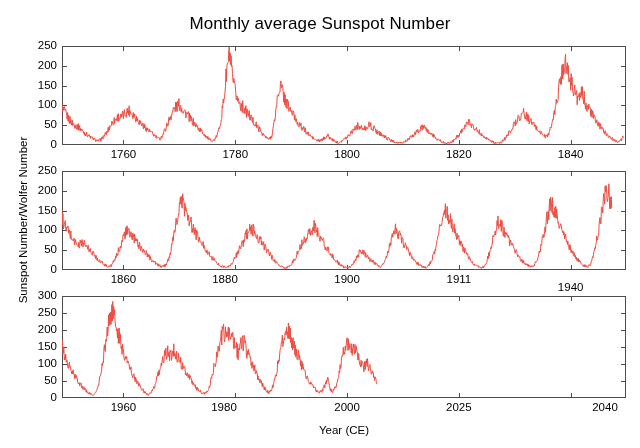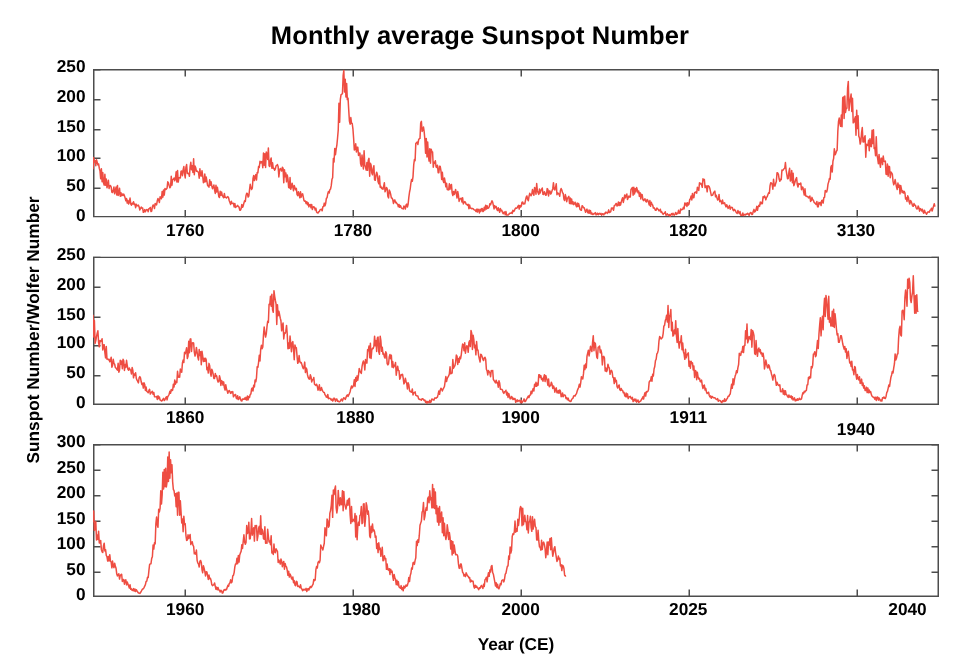--- a/index.html
+++ b/index.html
@@ -11,21 +11,20 @@
     width: 640px;
     height: 448px;
     overflow: hidden;
     font-family: "Liberation Sans", sans-serif;
     color: #000000;
   }
   #root {
     position: relative;
     width: 640px;
     height: 448px;
-    font-weight: bold;
   }
   #chart-title {
     position: absolute;
     left: 0;
     top: 14px;
     width: 640px;
     text-align: center;
     font-size: 17px;
     color: #000;
     letter-spacing: 0.1px;
@@ -87,21 +86,21 @@
 
   <div id="chart-title">Monthly average Sunspot Number</div>
 
   <div id="ylabel">Sunspot Number/Wolfer Number</div>
 
   <div class="panel" id="panel-0" style="top:46px; height:99px;">
       <div class="xtick-label" style="left: 61.4866px;">1760</div>
       <div class="xtick-label" style="left: 173.28px;">1780</div>
       <div class="xtick-label" style="left: 285.074px;">1800</div>
       <div class="xtick-label" style="left: 396.868px;">1820</div>
-      <div class="xtick-label" style="left: 508.662px;">3130</div>
+      <div class="xtick-label" style="left: 508.662px;">1840</div>
       <div class="ytick-label" style="top: 99px;">0</div>
       <div class="ytick-label" style="top: 79.2px;">50</div>
       <div class="ytick-label" style="top: 59.4px;">100</div>
       <div class="ytick-label" style="top: 39.6px;">150</div>
       <div class="ytick-label" style="top: 19.8px;">200</div>
       <div class="ytick-label" style="top: 0px;">250</div>
       <svg viewBox="0 0 564 99" preserveAspectRatio="none">
         <rect x="0.5" y="0.5" width="563" height="98" fill="none" stroke="#4d4d4d" stroke-width="1"></rect>
         <line x1="61.5" y1="99" x2="61.5" y2="94" stroke="#4d4d4d" stroke-width="1"></line>
         <line x1="61.5" y1="0" x2="61.5" y2="5" stroke="#4d4d4d" stroke-width="1"></line>
@@ -124,21 +123,21 @@
         <line x1="0" y1="20.5" x2="5" y2="20.5" stroke="#4d4d4d" stroke-width="1"></line>
         <line x1="564" y1="20.5" x2="559" y2="20.5" stroke="#4d4d4d" stroke-width="1"></line>
         <line x1="0" y1="0.5" x2="5" y2="0.5" stroke="#4d4d4d" stroke-width="1"></line>
         <line x1="564" y1="0.5" x2="559" y2="0.5" stroke="#4d4d4d" stroke-width="1"></line>
         <path d="M0.00 66.89 L0.47 59.06 L0.93 61.99 L1.40 61.07 L1.86 64.44 L2.33 60.50 L2.79 62.13 L3.26 63.93 L3.73 63.31 L4.19 66.16 L4.66 67.91 L5.12 73.09 L5.59 66.47 L6.06 75.14 L6.52 68.99 L6.99 75.83 L7.45 77.41 L7.92 70.17 L8.38 77.43 L8.85 73.39 L9.32 79.18 L9.78 77.29 L10.25 74.11 L10.71 79.64 L11.18 77.77 L11.65 77.65 L12.11 78.63 L12.58 82.18 L13.04 82.39 L13.51 80.90 L13.97 78.65 L14.44 83.21 L14.91 81.16 L15.37 78.71 L15.84 83.92 L16.30 77.60 L16.77 84.29 L17.23 82.93 L17.70 79.51 L18.17 84.83 L18.63 82.44 L19.10 84.54 L19.56 83.31 L20.03 84.34 L20.50 83.39 L20.96 84.47 L21.43 86.05 L21.89 87.81 L22.36 86.34 L22.82 89.37 L23.29 87.58 L23.76 90.04 L24.22 88.81 L24.69 86.00 L25.15 89.88 L25.62 90.83 L26.09 89.52 L26.55 89.99 L27.02 88.49 L27.48 90.36 L27.95 90.01 L28.41 92.47 L28.88 90.19 L29.35 91.14 L29.81 91.22 L30.28 90.77 L30.74 91.93 L31.21 93.99 L31.67 92.97 L32.14 92.00 L32.61 92.83 L33.07 92.62 L33.54 95.56 L34.00 95.29 L34.47 93.76 L34.94 95.18 L35.40 94.10 L35.87 93.63 L36.33 93.87 L36.80 95.13 L37.26 93.14 L37.73 92.92 L38.20 92.30 L38.66 95.07 L39.13 94.77 L39.59 91.90 L40.06 90.66 L40.53 90.98 L40.99 93.00 L41.46 89.60 L41.92 90.11 L42.39 90.56 L42.85 87.87 L43.32 86.32 L43.79 87.33 L44.25 88.96 L44.72 85.22 L45.18 85.76 L45.65 86.53 L46.11 81.62 L46.58 85.42 L47.05 80.59 L47.51 84.04 L47.98 79.69 L48.44 80.35 L48.91 80.10 L49.38 79.42 L49.84 75.17 L50.31 75.97 L50.77 77.75 L51.24 79.13 L51.70 78.59 L52.17 71.52 L52.64 77.50 L53.10 73.68 L53.57 73.57 L54.03 72.67 L54.50 74.57 L54.97 73.00 L55.43 68.52 L55.90 75.37 L56.36 67.61 L56.83 75.40 L57.29 72.43 L57.76 72.45 L58.23 72.66 L58.69 68.09 L59.16 68.05 L59.62 71.13 L60.09 67.18 L60.56 65.04 L61.02 69.92 L61.49 72.62 L61.95 65.43 L62.42 63.73 L62.88 69.66 L63.35 69.44 L63.82 69.75 L64.28 71.48 L64.75 65.11 L65.21 62.17 L65.68 67.14 L66.14 64.54 L66.61 69.02 L67.08 59.80 L67.54 70.44 L68.01 64.63 L68.47 65.84 L68.94 68.18 L69.41 67.99 L69.87 68.52 L70.34 68.81 L70.80 72.76 L71.27 66.52 L71.73 71.20 L72.20 71.31 L72.67 67.81 L73.13 71.30 L73.60 75.86 L74.06 75.47 L74.53 69.97 L75.00 75.13 L75.46 71.98 L75.93 74.70 L76.39 77.65 L76.86 78.07 L77.32 78.74 L77.79 73.91 L78.26 77.45 L78.72 75.21 L79.19 77.97 L79.65 79.78 L80.12 78.59 L80.58 77.27 L81.05 80.69 L81.52 82.98 L81.98 77.51 L82.45 81.95 L82.91 78.78 L83.38 81.71 L83.85 85.00 L84.31 85.64 L84.78 81.55 L85.24 84.24 L85.71 81.94 L86.17 84.19 L86.64 85.05 L87.11 85.88 L87.57 83.00 L88.04 85.55 L88.50 85.53 L88.97 86.05 L89.44 85.40 L89.90 85.10 L90.37 85.76 L90.83 87.84 L91.30 88.99 L91.76 90.32 L92.23 88.21 L92.70 89.58 L93.16 89.64 L93.63 89.56 L94.09 91.98 L94.56 89.61 L95.02 92.33 L95.49 91.86 L95.96 91.45 L96.42 90.93 L96.89 91.73 L97.35 91.99 L97.82 94.13 L98.29 94.10 L98.75 93.10 L99.22 90.27 L99.68 92.23 L100.15 91.28 L100.61 89.35 L101.08 87.87 L101.55 88.34 L102.01 84.41 L102.48 82.77 L102.94 83.08 L103.41 85.33 L103.88 84.69 L104.34 80.71 L104.81 76.88 L105.27 79.07 L105.74 80.29 L106.20 79.49 L106.67 73.01 L107.14 70.93 L107.60 74.41 L108.07 71.90 L108.53 70.40 L109.00 74.02 L109.46 68.98 L109.93 69.12 L110.40 64.94 L110.86 65.57 L111.33 61.52 L111.79 62.71 L112.26 61.78 L112.73 61.72 L113.19 65.80 L113.66 56.00 L114.12 64.20 L114.59 56.46 L115.05 65.69 L115.52 55.29 L115.99 56.61 L116.45 60.33 L116.92 52.61 L117.38 64.47 L117.85 65.03 L118.32 60.72 L118.78 59.37 L119.25 66.18 L119.71 62.57 L120.18 66.32 L120.64 66.14 L121.11 67.46 L121.58 66.56 L122.04 64.55 L122.51 64.18 L122.97 63.74 L123.44 65.18 L123.90 71.98 L124.37 67.72 L124.84 66.32 L125.30 67.02 L125.77 68.05 L126.23 65.51 L126.70 66.08 L127.17 75.76 L127.63 67.12 L128.10 71.84 L128.56 69.27 L129.03 75.23 L129.49 70.59 L129.96 73.02 L130.43 78.91 L130.89 79.33 L131.36 72.34 L131.82 80.18 L132.29 78.67 L132.76 76.12 L133.22 78.64 L133.69 81.16 L134.15 77.73 L134.62 79.11 L135.08 80.48 L135.55 79.57 L136.02 83.59 L136.48 84.47 L136.95 81.82 L137.41 83.66 L137.88 85.90 L138.34 81.85 L138.81 85.42 L139.28 83.66 L139.74 83.14 L140.21 85.44 L140.67 87.75 L141.14 88.19 L141.61 87.97 L142.07 89.66 L142.54 88.46 L143.00 90.49 L143.47 89.24 L143.93 91.93 L144.40 90.46 L144.87 90.41 L145.33 92.57 L145.80 90.37 L146.26 93.71 L146.73 92.00 L147.20 91.87 L147.66 92.26 L148.13 93.98 L148.59 92.79 L149.06 95.37 L149.52 95.90 L149.99 96.00 L150.46 95.20 L150.92 95.02 L151.39 93.76 L151.85 93.74 L152.32 93.49 L152.78 94.56 L153.25 91.76 L153.72 91.75 L154.18 89.42 L154.65 91.22 L155.11 89.62 L155.58 86.24 L156.05 85.83 L156.51 83.17 L156.98 81.69 L157.44 82.66 L157.91 80.47 L158.37 79.99 L158.84 77.80 L159.31 73.53 L159.77 72.53 L160.24 59.67 L160.70 62.00 L161.17 52.96 L161.64 57.09 L162.10 53.38 L162.57 50.82 L163.03 46.02 L163.50 40.55 L163.96 22.87 L164.43 35.50 L164.90 20.22 L165.36 17.07 L165.83 16.85 L166.29 16.48 L166.76 4.46 L167.22 0.94 L167.69 15.31 L168.16 6.90 L168.62 18.73 L169.09 9.60 L169.55 20.40 L170.02 19.42 L170.49 27.39 L170.95 34.78 L171.42 36.80 L171.88 32.36 L172.35 36.16 L172.81 36.32 L173.28 39.88 L173.75 46.32 L174.21 54.05 L174.68 53.52 L175.14 49.89 L175.61 55.34 L176.08 52.16 L176.54 52.22 L177.01 57.62 L177.47 56.25 L177.94 56.01 L178.40 63.03 L178.87 64.77 L179.34 57.35 L179.80 62.46 L180.27 66.59 L180.73 54.58 L181.20 64.16 L181.67 65.40 L182.13 67.42 L182.60 62.31 L183.06 67.57 L183.53 60.80 L183.99 59.58 L184.46 71.45 L184.93 62.87 L185.39 64.07 L185.86 69.25 L186.32 70.53 L186.79 66.22 L187.25 64.43 L187.72 73.95 L188.19 74.19 L188.65 70.74 L189.12 68.87 L189.58 70.33 L190.05 75.24 L190.52 76.49 L190.98 71.39 L191.45 78.80 L191.91 78.25 L192.38 79.72 L192.84 79.39 L193.31 80.16 L193.78 78.19 L194.24 75.80 L194.71 81.89 L195.17 80.46 L195.64 78.97 L196.11 79.78 L196.57 84.80 L197.04 85.95 L197.50 80.65 L197.97 81.70 L198.43 83.42 L198.90 85.96 L199.37 85.97 L199.83 87.09 L200.30 89.65 L200.76 87.57 L201.23 87.29 L201.69 89.10 L202.16 88.79 L202.63 89.84 L203.09 90.09 L203.56 91.83 L204.02 90.30 L204.49 92.18 L204.96 91.08 L205.42 92.23 L205.89 92.96 L206.35 92.96 L206.82 93.36 L207.28 91.30 L207.75 91.78 L208.22 93.34 L208.68 90.65 L209.15 90.10 L209.61 92.06 L210.08 90.19 L210.55 85.58 L211.01 82.17 L211.48 79.86 L211.94 76.02 L212.41 73.59 L212.87 74.89 L213.34 71.72 L213.81 63.90 L214.27 60.40 L214.74 61.06 L215.20 49.58 L215.67 49.22 L216.13 48.68 L216.60 50.28 L217.07 47.21 L217.53 46.41 L218.00 46.23 L218.46 36.04 L218.93 34.89 L219.40 41.69 L219.86 40.50 L220.33 38.73 L220.79 41.91 L221.26 47.09 L221.72 56.13 L222.19 46.26 L222.66 58.72 L223.12 48.74 L223.59 57.48 L224.05 61.39 L224.52 53.09 L224.99 62.75 L225.45 53.44 L225.92 55.19 L226.38 55.33 L226.85 65.45 L227.31 62.20 L227.78 62.88 L228.25 61.16 L228.71 65.25 L229.18 65.68 L229.64 64.15 L230.11 69.19 L230.57 69.15 L231.04 64.76 L231.51 65.01 L231.97 67.87 L232.44 73.69 L232.90 68.89 L233.37 74.36 L233.84 75.69 L234.30 72.63 L234.77 75.28 L235.23 78.56 L235.70 76.10 L236.16 80.30 L236.63 80.45 L237.10 80.60 L237.56 76.58 L238.03 80.12 L238.49 77.54 L238.96 76.95 L239.43 82.62 L239.89 84.36 L240.36 81.68 L240.82 83.61 L241.29 82.18 L241.75 80.35 L242.22 83.19 L242.69 86.02 L243.15 81.67 L243.62 84.16 L244.08 88.26 L244.55 86.76 L245.01 86.39 L245.48 86.12 L245.95 88.65 L246.41 85.86 L246.88 89.93 L247.34 89.16 L247.81 88.44 L248.28 88.88 L248.74 90.20 L249.21 90.31 L249.67 90.84 L250.14 90.20 L250.60 93.13 L251.07 90.71 L251.54 92.72 L252.00 92.78 L252.47 93.19 L252.93 92.94 L253.40 93.10 L253.87 93.66 L254.33 94.04 L254.80 93.99 L255.26 94.95 L255.73 93.51 L256.19 95.41 L256.66 93.41 L257.13 94.17 L257.59 95.95 L258.06 93.45 L258.52 95.07 L258.99 93.31 L259.45 92.97 L259.92 95.07 L260.39 94.59 L260.85 92.12 L261.32 93.96 L261.78 90.76 L262.25 93.32 L262.72 91.14 L263.18 92.93 L263.65 92.70 L264.11 91.88 L264.58 89.81 L265.04 90.55 L265.51 89.07 L265.98 87.82 L266.44 88.75 L266.91 90.94 L267.37 93.26 L267.84 91.09 L268.31 92.43 L268.77 91.63 L269.24 93.62 L269.70 94.38 L270.17 92.52 L270.63 93.96 L271.10 95.50 L271.57 92.95 L272.03 94.48 L272.50 94.15 L272.96 95.47 L273.43 96.54 L273.89 95.59 L274.36 95.28 L274.83 97.20 L275.29 95.02 L275.76 97.40 L276.22 97.37 L276.69 97.39 L277.16 97.02 L277.62 96.34 L278.09 96.09 L278.55 96.13 L279.02 95.61 L279.48 96.27 L279.95 94.19 L280.42 94.92 L280.88 94.54 L281.35 93.27 L281.81 92.63 L282.28 92.78 L282.75 92.73 L283.21 91.56 L283.68 90.87 L284.14 93.38 L284.61 90.95 L285.07 91.99 L285.54 91.33 L286.01 88.78 L286.47 88.74 L286.94 90.06 L287.40 89.69 L287.87 89.95 L288.33 87.64 L288.80 85.48 L289.27 84.63 L289.73 86.86 L290.20 87.84 L290.66 85.04 L291.13 82.86 L291.60 83.77 L292.06 84.55 L292.53 83.33 L292.99 80.33 L293.46 82.61 L293.92 84.13 L294.39 78.93 L294.86 80.14 L295.32 83.50 L295.79 76.41 L296.25 81.28 L296.72 82.51 L297.19 83.57 L297.65 80.00 L298.12 82.73 L298.58 81.02 L299.05 80.30 L299.51 79.35 L299.98 83.57 L300.45 83.71 L300.91 81.82 L301.38 82.67 L301.84 84.13 L302.31 83.93 L302.78 79.75 L303.24 80.17 L303.71 84.64 L304.17 81.27 L304.64 81.27 L305.10 83.34 L305.57 82.68 L306.04 81.10 L306.50 79.75 L306.97 75.78 L307.43 80.17 L307.90 80.59 L308.36 79.04 L308.83 76.54 L309.30 83.83 L309.76 82.65 L310.23 82.96 L310.69 83.53 L311.16 84.82 L311.63 80.94 L312.09 79.68 L312.56 80.77 L313.02 82.48 L313.49 83.05 L313.95 86.75 L314.42 87.72 L314.89 83.73 L315.35 85.41 L315.82 88.47 L316.28 86.15 L316.75 85.61 L317.22 84.92 L317.68 89.59 L318.15 85.92 L318.61 89.88 L319.08 86.69 L319.54 89.97 L320.01 88.55 L320.48 90.43 L320.94 89.67 L321.41 88.81 L321.87 90.63 L322.34 91.86 L322.80 89.36 L323.27 91.68 L323.74 89.73 L324.20 91.38 L324.67 93.56 L325.13 93.97 L325.60 94.14 L326.07 91.10 L326.53 91.48 L327.00 92.52 L327.46 92.46 L327.93 94.02 L328.39 95.45 L328.86 94.28 L329.33 93.41 L329.79 95.75 L330.26 96.01 L330.72 93.95 L331.19 96.10 L331.66 94.41 L332.12 96.73 L332.59 95.97 L333.05 97.03 L333.52 96.94 L333.98 96.30 L334.45 96.52 L334.92 95.72 L335.38 97.27 L335.85 96.88 L336.31 96.12 L336.78 97.16 L337.24 96.48 L337.71 96.22 L338.18 96.86 L338.64 96.27 L339.11 97.45 L339.57 96.56 L340.04 96.68 L340.51 97.25 L340.97 96.13 L341.44 96.44 L341.90 95.38 L342.37 95.59 L342.83 96.25 L343.30 95.65 L343.77 93.90 L344.23 95.65 L344.70 95.46 L345.16 95.11 L345.63 92.68 L346.10 93.13 L346.56 92.59 L347.03 94.12 L347.49 91.17 L347.96 90.98 L348.42 90.00 L348.89 89.63 L349.36 91.40 L349.82 90.88 L350.29 88.68 L350.75 91.06 L351.22 89.00 L351.68 90.74 L352.15 88.74 L352.62 87.08 L353.08 85.78 L353.55 88.94 L354.01 86.71 L354.48 83.96 L354.95 85.93 L355.41 84.38 L355.88 83.32 L356.34 87.03 L356.81 85.88 L357.27 84.70 L357.74 85.42 L358.21 85.30 L358.67 80.28 L359.14 79.73 L359.60 78.95 L360.07 84.20 L360.54 78.81 L361.00 83.32 L361.47 79.77 L361.93 81.89 L362.40 79.07 L362.86 80.45 L363.33 82.57 L363.80 81.30 L364.26 84.87 L364.73 82.54 L365.19 86.60 L365.66 83.56 L366.12 83.78 L366.59 87.02 L367.06 87.81 L367.52 87.04 L367.99 86.59 L368.45 88.18 L368.92 88.68 L369.39 86.94 L369.85 87.45 L370.32 88.79 L370.78 90.62 L371.25 87.72 L371.71 91.58 L372.18 88.79 L372.65 90.18 L373.11 90.69 L373.58 92.65 L374.04 92.48 L374.51 93.14 L374.98 94.23 L375.44 94.19 L375.91 92.71 L376.37 93.17 L376.84 93.62 L377.30 94.54 L377.77 94.54 L378.24 93.53 L378.70 95.51 L379.17 95.23 L379.63 96.29 L380.10 96.96 L380.56 96.23 L381.03 96.23 L381.50 95.14 L381.96 97.44 L382.43 97.39 L382.89 96.52 L383.36 97.26 L383.83 97.55 L384.29 96.98 L384.76 98.17 L385.22 97.12 L385.69 96.41 L386.15 97.35 L386.62 96.12 L387.09 97.17 L387.55 97.40 L388.02 96.55 L388.48 95.64 L388.95 96.92 L389.42 96.16 L389.88 96.44 L390.35 94.21 L390.81 96.04 L391.28 96.21 L391.74 93.27 L392.21 93.96 L392.68 93.67 L393.14 93.49 L393.61 92.26 L394.07 93.24 L394.54 89.33 L395.00 90.67 L395.47 89.43 L395.94 91.62 L396.40 89.20 L396.87 90.71 L397.33 90.03 L397.80 87.03 L398.27 86.59 L398.73 84.65 L399.20 87.30 L399.66 82.95 L400.13 85.84 L400.59 85.71 L401.06 82.39 L401.53 82.32 L401.99 81.89 L402.46 82.82 L402.92 78.81 L403.39 79.94 L403.86 80.97 L404.32 75.85 L404.79 76.71 L405.25 76.23 L405.72 77.15 L406.18 78.88 L406.65 73.19 L407.12 74.27 L407.58 73.64 L408.05 79.10 L408.51 78.05 L408.98 77.99 L409.44 81.89 L409.91 77.81 L410.38 77.99 L410.84 78.51 L411.31 80.04 L411.77 82.21 L412.24 84.39 L412.71 84.18 L413.17 84.00 L413.64 82.67 L414.10 82.04 L414.57 81.38 L415.03 85.23 L415.50 84.12 L415.97 85.83 L416.43 87.28 L416.90 87.10 L417.36 83.61 L417.83 88.53 L418.30 87.54 L418.76 88.41 L419.23 89.91 L419.69 87.38 L420.16 89.69 L420.62 89.69 L421.09 89.23 L421.56 90.83 L422.02 91.95 L422.49 90.52 L422.95 91.58 L423.42 92.93 L423.89 92.31 L424.35 91.04 L424.82 93.48 L425.28 92.12 L425.75 92.30 L426.21 92.37 L426.68 93.98 L427.15 94.44 L427.61 93.59 L428.08 94.13 L428.54 95.01 L429.01 95.84 L429.47 96.28 L429.94 94.38 L430.41 95.66 L430.87 96.44 L431.34 94.94 L431.80 97.47 L432.27 97.46 L432.74 97.52 L433.20 96.01 L433.67 97.67 L434.13 97.30 L434.60 96.91 L435.06 97.32 L435.53 96.72 L436.00 96.87 L436.46 96.17 L436.93 96.63 L437.39 97.60 L437.86 96.30 L438.33 95.73 L438.79 95.82 L439.26 97.05 L439.72 96.69 L440.19 94.85 L440.65 93.59 L441.12 95.36 L441.59 94.89 L442.05 93.76 L442.52 91.58 L442.98 94.19 L443.45 91.71 L443.91 90.83 L444.38 91.59 L444.85 88.73 L445.31 89.91 L445.78 88.83 L446.24 89.79 L446.71 85.13 L447.18 85.78 L447.64 84.67 L448.11 85.44 L448.57 87.25 L449.04 85.60 L449.50 85.04 L449.97 83.71 L450.44 82.49 L450.90 82.88 L451.37 77.78 L451.83 75.81 L452.30 76.11 L452.77 76.88 L453.23 80.13 L453.70 73.58 L454.16 77.91 L454.63 78.02 L455.09 76.39 L455.56 75.00 L456.03 69.09 L456.49 69.33 L456.96 70.26 L457.42 73.37 L457.89 74.88 L458.35 73.49 L458.82 73.76 L459.29 67.29 L459.75 67.66 L460.22 67.11 L460.68 66.50 L461.15 66.16 L461.62 62.41 L462.08 67.50 L462.55 70.32 L463.01 73.17 L463.48 72.99 L463.94 68.67 L464.41 66.19 L464.88 74.67 L465.34 73.93 L465.81 67.73 L466.27 75.85 L466.74 69.42 L467.21 77.88 L467.67 76.61 L468.14 74.86 L468.60 73.34 L469.07 72.39 L469.53 77.05 L470.00 78.73 L470.47 76.37 L470.93 76.85 L471.40 76.69 L471.86 76.02 L472.33 80.43 L472.79 78.73 L473.26 78.78 L473.73 81.92 L474.19 84.00 L474.66 79.91 L475.12 84.64 L475.59 84.64 L476.06 85.06 L476.52 84.96 L476.99 85.93 L477.45 85.77 L477.92 84.68 L478.38 88.29 L478.85 87.64 L479.32 85.58 L479.78 87.08 L480.25 87.58 L480.71 88.89 L481.18 89.29 L481.65 89.84 L482.11 90.35 L482.58 88.31 L483.04 91.87 L483.51 91.85 L483.97 88.92 L484.44 89.92 L484.91 88.91 L485.37 91.07 L485.84 87.62 L486.30 87.50 L486.77 89.37 L487.23 85.84 L487.70 85.56 L488.17 80.97 L488.63 81.56 L489.10 81.99 L489.56 80.22 L490.03 76.58 L490.50 75.19 L490.96 72.98 L491.43 73.42 L491.89 65.57 L492.36 64.35 L492.82 68.70 L493.29 61.50 L493.76 59.57 L494.22 53.17 L494.69 57.21 L495.15 56.43 L495.62 54.84 L496.09 54.13 L496.55 41.61 L497.02 34.86 L497.48 32.72 L497.95 36.30 L498.41 38.19 L498.88 30.64 L499.35 38.54 L499.81 19.21 L500.28 18.62 L500.74 33.02 L501.21 17.99 L501.67 28.93 L502.14 26.25 L502.61 26.20 L503.07 12.60 L503.54 8.30 L504.00 27.70 L504.47 22.93 L504.94 19.53 L505.40 16.67 L505.87 28.35 L506.33 19.46 L506.80 35.91 L507.26 35.43 L507.73 33.53 L508.20 31.89 L508.66 44.19 L509.13 27.54 L509.59 39.66 L510.06 31.19 L510.53 44.76 L510.99 45.90 L511.46 50.03 L511.92 48.38 L512.39 42.34 L512.85 39.00 L513.32 48.57 L513.79 48.69 L514.25 45.72 L514.72 44.54 L515.18 58.79 L515.65 50.23 L516.11 50.50 L516.58 51.04 L517.05 47.57 L517.51 54.48 L517.98 46.54 L518.44 51.34 L518.91 51.75 L519.38 40.86 L519.84 49.62 L520.31 40.47 L520.77 52.96 L521.24 52.53 L521.70 57.85 L522.17 45.18 L522.64 57.14 L523.10 59.56 L523.57 63.13 L524.03 56.92 L524.50 62.20 L524.97 65.54 L525.43 59.53 L525.90 59.48 L526.36 63.72 L526.83 58.01 L527.29 61.48 L527.76 61.69 L528.23 61.40 L528.69 70.10 L529.16 70.33 L529.62 63.32 L530.09 71.49 L530.56 64.80 L531.02 65.24 L531.49 72.49 L531.95 68.70 L532.42 69.30 L532.88 70.07 L533.35 74.86 L533.82 77.17 L534.28 76.09 L534.75 73.73 L535.21 76.18 L535.68 78.77 L536.14 80.36 L536.61 75.99 L537.08 78.87 L537.54 77.42 L538.01 83.23 L538.47 77.61 L538.94 79.88 L539.41 82.40 L539.87 81.25 L540.34 82.73 L540.80 81.60 L541.27 82.51 L541.73 86.72 L542.20 85.91 L542.67 88.27 L543.13 84.52 L543.60 85.62 L544.06 88.55 L544.53 90.05 L545.00 87.61 L545.46 88.39 L545.93 89.70 L546.39 91.35 L546.86 91.47 L547.32 89.73 L547.79 90.84 L548.26 90.78 L548.72 92.38 L549.19 93.27 L549.65 93.23 L550.12 91.28 L550.58 92.36 L551.05 94.78 L551.52 93.07 L551.98 93.38 L552.45 94.58 L552.91 93.48 L553.38 95.44 L553.85 96.19 L554.31 94.15 L554.78 95.48 L555.24 96.00 L555.71 96.84 L556.17 95.95 L556.64 95.24 L557.11 95.27 L557.57 95.46 L558.04 94.10 L558.50 94.00 L558.97 92.81 L559.44 94.74 L559.90 92.99 L560.37 91.43 L560.83 89.85 L561.30 91.71" fill="none" stroke="#ee4d42" stroke-width="1" stroke-linejoin="round"></path>
       </svg>
     </div>
 
   <div class="panel" id="panel-1" style="top:171px; height:99px;">
       <div class="xtick-label" style="left: 61.4866px;">1860</div>
-      <div class="xtick-label" style="left: 175px;">1880</div>
+      <div class="xtick-label" style="left: 163px;">1880</div>
       <div class="xtick-label" style="left: 285.074px;">1900</div>
       <div class="xtick-label" style="left: 396.868px;">1911</div>
       <div class="xtick-label" style="left: 508.662px; margin-top: 12px;">1940</div>
       <div class="ytick-label" style="top: 99px;">0</div>
       <div class="ytick-label" style="top: 79.2px;">50</div>
       <div class="ytick-label" style="top: 59.4px;">100</div>
       <div class="ytick-label" style="top: 39.6px;">150</div>
       <div class="ytick-label" style="top: 19.8px;">200</div>
       <div class="ytick-label" style="top: 0px;">250</div>
       <svg viewBox="0 0 564 99" preserveAspectRatio="none">
@@ -164,21 +163,21 @@
         <line x1="0" y1="20.5" x2="5" y2="20.5" stroke="#4d4d4d" stroke-width="1"></line>
         <line x1="564" y1="20.5" x2="559" y2="20.5" stroke="#4d4d4d" stroke-width="1"></line>
         <line x1="0" y1="0.5" x2="5" y2="0.5" stroke="#4d4d4d" stroke-width="1"></line>
         <line x1="564" y1="0.5" x2="559" y2="0.5" stroke="#4d4d4d" stroke-width="1"></line>
         <path d="M0.00 38.80 L0.47 53.68 L0.93 42.68 L1.40 57.96 L1.86 56.10 L2.33 53.46 L2.79 51.28 L3.26 49.53 L3.73 57.41 L4.19 60.20 L4.66 56.00 L5.12 56.69 L5.59 56.29 L6.06 54.83 L6.52 62.28 L6.99 59.00 L7.45 58.78 L7.92 64.10 L8.38 67.58 L8.85 59.99 L9.32 68.44 L9.78 68.27 L10.25 68.88 L10.71 68.51 L11.18 70.12 L11.65 69.50 L12.11 67.09 L12.58 73.85 L13.04 72.53 L13.51 68.51 L13.97 71.26 L14.44 71.85 L14.91 74.03 L15.37 74.42 L15.84 75.14 L16.30 75.79 L16.77 71.13 L17.23 77.17 L17.70 75.68 L18.17 69.22 L18.63 71.78 L19.10 69.73 L19.56 74.80 L20.03 68.49 L20.50 69.58 L20.96 75.98 L21.43 72.01 L21.89 73.95 L22.36 69.16 L22.82 72.50 L23.29 75.25 L23.76 75.82 L24.22 74.37 L24.69 75.46 L25.15 75.72 L25.62 78.27 L26.09 74.03 L26.55 75.72 L27.02 80.89 L27.48 78.34 L27.95 79.20 L28.41 77.54 L28.88 81.26 L29.35 82.47 L29.81 83.23 L30.28 84.29 L30.74 80.85 L31.21 80.04 L31.67 80.92 L32.14 83.51 L32.61 85.36 L33.07 84.51 L33.54 87.73 L34.00 84.18 L34.47 85.28 L34.94 89.27 L35.40 87.02 L35.87 89.98 L36.33 90.24 L36.80 90.86 L37.26 89.22 L37.73 88.52 L38.20 91.71 L38.66 90.94 L39.13 90.39 L39.59 89.93 L40.06 91.85 L40.53 90.62 L40.99 93.46 L41.46 93.58 L41.92 93.50 L42.39 93.33 L42.85 95.27 L43.32 92.87 L43.79 94.75 L44.25 93.61 L44.72 95.67 L45.18 95.80 L45.65 96.36 L46.11 96.09 L46.58 95.15 L47.05 94.61 L47.51 95.99 L47.98 95.43 L48.44 94.33 L48.91 93.51 L49.38 95.59 L49.84 93.36 L50.31 92.80 L50.77 91.85 L51.24 89.87 L51.70 91.17 L52.17 88.59 L52.64 89.46 L53.10 89.16 L53.57 85.10 L54.03 86.99 L54.50 82.30 L54.97 85.10 L55.43 83.35 L55.90 84.01 L56.36 76.50 L56.83 80.46 L57.29 80.10 L57.76 80.51 L58.23 75.08 L58.69 76.63 L59.16 77.19 L59.62 70.99 L60.09 69.08 L60.56 70.66 L61.02 63.83 L61.49 64.86 L61.95 63.12 L62.42 60.81 L62.88 67.94 L63.35 66.45 L63.82 56.45 L64.28 64.15 L64.75 55.15 L65.21 54.86 L65.68 63.33 L66.14 57.62 L66.61 57.55 L67.08 57.69 L67.54 63.67 L68.01 66.33 L68.47 64.42 L68.94 60.64 L69.41 63.71 L69.87 67.03 L70.34 68.95 L70.80 61.99 L71.27 66.03 L71.73 63.55 L72.20 72.12 L72.67 63.21 L73.13 66.38 L73.60 70.01 L74.06 67.89 L74.53 69.90 L75.00 67.76 L75.46 68.87 L75.93 75.53 L76.39 74.00 L76.86 77.71 L77.32 71.25 L77.79 72.85 L78.26 77.57 L78.72 79.78 L79.19 75.17 L79.65 76.36 L80.12 78.51 L80.58 81.28 L81.05 81.32 L81.52 78.00 L81.98 79.81 L82.45 79.52 L82.91 82.25 L83.38 83.70 L83.85 83.44 L84.31 79.50 L84.78 81.31 L85.24 85.99 L85.71 82.72 L86.17 83.35 L86.64 85.67 L87.11 83.58 L87.57 87.36 L88.04 89.03 L88.50 85.50 L88.97 88.25 L89.44 89.47 L89.90 91.12 L90.37 89.69 L90.83 89.35 L91.30 90.24 L91.76 91.29 L92.23 90.14 L92.70 90.80 L93.16 90.10 L93.63 93.56 L94.09 92.73 L94.56 92.27 L95.02 91.96 L95.49 94.32 L95.96 94.88 L96.42 92.82 L96.89 95.36 L97.35 94.79 L97.82 93.52 L98.29 94.88 L98.75 96.25 L99.22 96.34 L99.68 94.95 L100.15 95.21 L100.61 95.25 L101.08 94.31 L101.55 95.35 L102.01 93.90 L102.48 95.70 L102.94 93.03 L103.41 95.52 L103.88 93.36 L104.34 93.99 L104.81 91.97 L105.27 91.55 L105.74 88.32 L106.20 87.62 L106.67 89.64 L107.14 85.79 L107.60 86.90 L108.07 82.28 L108.53 83.53 L109.00 80.71 L109.46 73.43 L109.93 73.87 L110.40 70.50 L110.86 65.85 L111.33 69.63 L111.79 61.88 L112.26 59.24 L112.73 61.44 L113.19 60.36 L113.66 52.19 L114.12 47.08 L114.59 51.21 L115.05 53.66 L115.52 51.60 L115.99 46.81 L116.45 43.20 L116.92 43.96 L117.38 31.77 L117.85 31.94 L118.32 26.44 L118.78 33.19 L119.25 25.19 L119.71 35.58 L120.18 37.20 L120.64 22.78 L121.11 26.52 L121.58 29.31 L122.04 31.70 L122.51 45.28 L122.97 32.24 L123.44 39.42 L123.90 36.48 L124.37 38.65 L124.84 41.11 L125.30 42.87 L125.77 49.57 L126.23 46.44 L126.70 44.26 L127.17 54.96 L127.63 51.01 L128.10 51.29 L128.56 49.75 L129.03 45.92 L129.49 51.87 L129.96 61.54 L130.43 57.67 L130.89 61.19 L131.36 53.01 L131.82 58.04 L132.29 63.52 L132.76 57.59 L133.22 56.77 L133.69 62.14 L134.15 68.88 L134.62 59.05 L135.08 60.69 L135.55 60.79 L136.02 66.25 L136.48 71.23 L136.95 70.19 L137.41 66.04 L137.88 70.12 L138.34 70.83 L138.81 70.65 L139.28 72.08 L139.74 73.70 L140.21 74.82 L140.67 73.81 L141.14 70.42 L141.61 77.36 L142.07 74.28 L142.54 75.21 L143.00 78.94 L143.47 80.63 L143.93 81.55 L144.40 81.75 L144.87 78.85 L145.33 80.12 L145.80 83.64 L146.26 82.18 L146.73 82.14 L147.20 80.67 L147.66 85.13 L148.13 85.54 L148.59 86.02 L149.06 85.13 L149.52 86.35 L149.99 89.13 L150.46 87.83 L150.92 85.54 L151.39 89.36 L151.85 89.12 L152.32 87.33 L152.78 89.05 L153.25 89.91 L153.72 90.46 L154.18 90.58 L154.65 92.19 L155.11 92.62 L155.58 93.77 L156.05 93.93 L156.51 91.95 L156.98 94.78 L157.44 94.55 L157.91 94.45 L158.37 95.00 L158.84 95.74 L159.31 94.95 L159.77 96.38 L160.24 95.59 L160.70 94.43 L161.17 94.83 L161.64 96.59 L162.10 95.17 L162.57 95.04 L163.03 96.51 L163.50 96.33 L163.96 96.83 L164.43 96.82 L164.90 96.34 L165.36 95.41 L165.83 94.95 L166.29 96.35 L166.76 95.01 L167.22 94.14 L167.69 94.56 L168.16 95.31 L168.62 94.09 L169.09 92.82 L169.55 92.25 L170.02 93.38 L170.49 92.29 L170.95 91.40 L171.42 90.13 L171.88 87.97 L172.35 86.32 L172.81 87.61 L173.28 86.71 L173.75 85.76 L174.21 82.14 L174.68 86.63 L175.14 80.67 L175.61 83.25 L176.08 79.58 L176.54 82.49 L177.01 79.02 L177.47 74.70 L177.94 76.14 L178.40 77.27 L178.87 77.93 L179.34 73.48 L179.80 71.03 L180.27 69.60 L180.73 70.93 L181.20 75.65 L181.67 68.74 L182.13 70.80 L182.60 70.95 L183.06 62.14 L183.53 62.80 L183.99 59.71 L184.46 67.49 L184.93 57.82 L185.39 68.00 L185.86 62.40 L186.32 61.24 L186.79 61.32 L187.25 59.91 L187.72 53.12 L188.19 59.48 L188.65 56.05 L189.12 63.35 L189.58 54.26 L190.05 53.69 L190.52 63.71 L190.98 65.11 L191.45 53.13 L191.91 56.02 L192.38 63.24 L192.84 60.43 L193.31 65.14 L193.78 64.53 L194.24 66.98 L194.71 67.80 L195.17 63.52 L195.64 64.70 L196.11 71.45 L196.57 72.25 L197.04 71.49 L197.50 66.93 L197.97 65.28 L198.43 68.15 L198.90 65.89 L199.37 73.74 L199.83 70.06 L200.30 74.13 L200.76 72.57 L201.23 72.94 L201.69 70.64 L202.16 79.17 L202.63 75.55 L203.09 73.13 L203.56 75.96 L204.02 76.11 L204.49 81.84 L204.96 80.79 L205.42 78.68 L205.89 79.02 L206.35 78.56 L206.82 81.30 L207.28 84.92 L207.75 84.01 L208.22 81.19 L208.68 83.10 L209.15 84.64 L209.61 88.33 L210.08 84.15 L210.55 85.45 L211.01 89.35 L211.48 90.09 L211.94 90.06 L212.41 90.54 L212.87 88.27 L213.34 92.28 L213.81 90.87 L214.27 90.81 L214.74 90.26 L215.20 92.58 L215.67 92.75 L216.13 93.03 L216.60 93.08 L217.07 94.95 L217.53 94.96 L218.00 95.41 L218.46 95.39 L218.93 95.80 L219.40 94.77 L219.86 94.79 L220.33 95.34 L220.79 96.03 L221.26 95.73 L221.72 97.17 L222.19 96.60 L222.66 97.80 L223.12 96.62 L223.59 97.02 L224.05 97.53 L224.52 95.88 L224.99 97.30 L225.45 96.78 L225.92 94.93 L226.38 95.20 L226.85 95.50 L227.31 95.76 L227.78 94.30 L228.25 94.26 L228.71 94.50 L229.18 94.01 L229.64 93.75 L230.11 91.78 L230.57 89.62 L231.04 91.89 L231.51 89.03 L231.97 87.80 L232.44 88.60 L232.90 89.64 L233.37 88.38 L233.84 87.52 L234.30 86.67 L234.77 83.24 L235.23 79.99 L235.70 83.39 L236.16 81.18 L236.63 80.41 L237.10 79.64 L237.56 78.33 L238.03 73.49 L238.49 78.23 L238.96 77.80 L239.43 77.66 L239.89 68.70 L240.36 74.49 L240.82 73.50 L241.29 72.79 L241.75 70.38 L242.22 65.71 L242.69 66.44 L243.15 71.99 L243.62 68.04 L244.08 70.53 L244.55 66.94 L245.01 68.19 L245.48 65.81 L245.95 61.63 L246.41 58.40 L246.88 58.68 L247.34 62.85 L247.81 57.50 L248.28 64.45 L248.74 61.44 L249.21 59.50 L249.67 60.01 L250.14 63.88 L250.60 57.40 L251.07 56.10 L251.54 60.08 L252.00 49.31 L252.47 51.08 L252.93 61.93 L253.40 52.42 L253.87 55.27 L254.33 60.88 L254.80 59.19 L255.26 65.58 L255.73 56.67 L256.19 62.39 L256.66 62.41 L257.13 66.30 L257.59 68.46 L258.06 70.33 L258.52 65.17 L258.99 65.61 L259.45 66.89 L259.92 68.55 L260.39 69.38 L260.85 67.61 L261.32 67.21 L261.78 68.43 L262.25 75.19 L262.72 76.24 L263.18 78.95 L263.65 76.05 L264.11 76.73 L264.58 77.44 L265.04 80.15 L265.51 76.03 L265.98 76.45 L266.44 75.95 L266.91 82.03 L267.37 82.69 L267.84 83.44 L268.31 84.29 L268.77 82.45 L269.24 84.27 L269.70 84.00 L270.17 87.11 L270.63 82.86 L271.10 84.27 L271.57 88.44 L272.03 88.43 L272.50 88.60 L272.96 89.04 L273.43 90.54 L273.89 91.27 L274.36 90.20 L274.83 90.03 L275.29 89.16 L275.76 92.33 L276.22 90.55 L276.69 93.96 L277.16 91.30 L277.62 92.84 L278.09 94.84 L278.55 94.86 L279.02 93.30 L279.48 94.00 L279.95 95.37 L280.42 94.49 L280.88 95.22 L281.35 94.75 L281.81 97.17 L282.28 96.44 L282.75 95.47 L283.21 96.68 L283.68 96.22 L284.14 95.81 L284.61 96.32 L285.07 97.39 L285.54 95.84 L286.01 97.48 L286.47 96.75 L286.94 96.11 L287.40 94.92 L287.87 96.71 L288.33 96.62 L288.80 95.61 L289.27 94.81 L289.73 93.96 L290.20 92.99 L290.66 94.07 L291.13 92.45 L291.60 92.41 L292.06 89.80 L292.53 91.44 L292.99 89.46 L293.46 88.06 L293.92 89.67 L294.39 85.22 L294.86 86.57 L295.32 83.89 L295.79 86.57 L296.25 84.49 L296.72 85.76 L297.19 78.88 L297.65 78.83 L298.12 80.71 L298.58 79.41 L299.05 82.03 L299.51 81.20 L299.98 83.13 L300.45 80.74 L300.91 78.88 L301.38 83.36 L301.84 79.34 L302.31 80.93 L302.78 82.68 L303.24 85.79 L303.71 81.59 L304.17 86.80 L304.64 86.26 L305.10 85.92 L305.57 83.86 L306.04 85.23 L306.50 87.96 L306.97 86.27 L307.43 87.34 L307.90 90.46 L308.36 88.36 L308.83 87.55 L309.30 90.76 L309.76 90.85 L310.23 89.30 L310.69 91.19 L311.16 89.00 L311.63 89.78 L312.09 93.48 L312.56 93.09 L313.02 90.96 L313.49 93.54 L313.95 92.30 L314.42 92.27 L314.89 92.65 L315.35 94.66 L315.82 94.18 L316.28 95.49 L316.75 94.38 L317.22 96.01 L317.68 96.23 L318.15 96.65 L318.61 96.57 L319.08 95.38 L319.54 94.73 L320.01 94.46 L320.48 92.89 L320.94 92.73 L321.41 93.04 L321.87 92.03 L322.34 91.40 L322.80 89.71 L323.27 88.42 L323.74 87.32 L324.20 85.21 L324.67 87.01 L325.13 84.24 L325.60 80.12 L326.07 81.05 L326.53 81.62 L327.00 78.09 L327.46 72.50 L327.93 75.40 L328.39 71.69 L328.86 74.11 L329.33 66.43 L329.79 64.47 L330.26 62.52 L330.72 66.29 L331.19 63.32 L331.66 59.84 L332.12 61.78 L332.59 63.29 L333.05 57.20 L333.52 52.80 L333.98 62.83 L334.45 57.41 L334.92 58.13 L335.38 62.53 L335.85 67.16 L336.31 68.01 L336.78 60.58 L337.24 60.24 L337.71 59.75 L338.18 64.19 L338.64 62.40 L339.11 64.63 L339.57 72.25 L340.04 66.76 L340.51 66.55 L340.97 67.65 L341.44 76.37 L341.90 74.26 L342.37 76.74 L342.83 75.67 L343.30 71.80 L343.77 73.53 L344.23 74.39 L344.70 78.55 L345.16 76.43 L345.63 75.93 L346.10 77.06 L346.56 80.46 L347.03 80.89 L347.49 84.70 L347.96 80.86 L348.42 83.45 L348.89 82.55 L349.36 86.70 L349.82 87.73 L350.29 86.30 L350.75 85.62 L351.22 88.85 L351.68 89.26 L352.15 88.03 L352.62 89.14 L353.08 89.29 L353.55 90.89 L354.01 90.60 L354.48 92.66 L354.95 93.42 L355.41 91.07 L355.88 93.59 L356.34 91.59 L356.81 94.73 L357.27 93.78 L357.74 93.45 L358.21 93.23 L358.67 94.47 L359.14 94.97 L359.60 93.91 L360.07 96.71 L360.54 95.68 L361.00 95.10 L361.47 96.40 L361.93 95.09 L362.40 97.08 L362.86 96.56 L363.33 95.61 L363.80 97.27 L364.26 96.96 L364.73 96.50 L365.19 96.21 L365.66 95.31 L366.12 94.65 L366.59 93.52 L367.06 95.02 L367.52 92.45 L367.99 90.82 L368.45 93.07 L368.92 90.02 L369.39 90.37 L369.85 89.97 L370.32 88.86 L370.78 83.78 L371.25 82.81 L371.71 82.91 L372.18 80.13 L372.65 83.10 L373.11 78.53 L373.58 79.63 L374.04 75.02 L374.51 73.34 L374.98 69.39 L375.44 68.51 L375.91 64.98 L376.37 64.22 L376.84 62.44 L377.30 56.46 L377.77 53.39 L378.24 53.99 L378.70 55.05 L379.17 54.27 L379.63 54.14 L380.10 51.41 L380.56 46.39 L381.03 45.97 L381.50 42.88 L381.96 41.47 L382.43 39.12 L382.89 43.68 L383.36 32.67 L383.83 47.34 L384.29 40.46 L384.76 38.85 L385.22 35.34 L385.69 49.45 L386.15 43.77 L386.62 53.08 L387.09 52.51 L387.55 48.95 L388.02 51.47 L388.48 42.76 L388.95 52.82 L389.42 57.36 L389.88 48.00 L390.35 56.55 L390.81 61.07 L391.28 56.89 L391.74 57.31 L392.21 52.77 L392.68 62.14 L393.14 57.64 L393.61 63.59 L394.07 65.03 L394.54 68.55 L395.00 61.91 L395.47 67.57 L395.94 65.62 L396.40 64.99 L396.87 64.20 L397.33 73.21 L397.80 69.81 L398.27 74.49 L398.73 69.82 L399.20 71.25 L399.66 70.90 L400.13 75.64 L400.59 73.01 L401.06 80.65 L401.53 75.97 L401.99 76.51 L402.46 82.20 L402.92 77.18 L403.39 80.35 L403.86 81.60 L404.32 81.14 L404.79 83.43 L405.25 83.59 L405.72 82.41 L406.18 85.87 L406.65 88.00 L407.12 86.10 L407.58 85.70 L408.05 89.03 L408.51 87.92 L408.98 90.35 L409.44 91.38 L409.91 90.82 L410.38 90.46 L410.84 92.66 L411.31 93.65 L411.77 92.90 L412.24 94.57 L412.71 93.29 L413.17 93.67 L413.64 94.19 L414.10 94.20 L414.57 94.10 L415.03 94.84 L415.50 95.14 L415.97 95.47 L416.43 94.71 L416.90 96.51 L417.36 95.86 L417.83 95.93 L418.30 96.25 L418.76 97.00 L419.23 97.53 L419.69 96.16 L420.16 96.06 L420.62 96.79 L421.09 94.89 L421.56 96.50 L422.02 96.13 L422.49 95.10 L422.95 94.46 L423.42 93.10 L423.89 93.22 L424.35 92.23 L424.82 91.67 L425.28 88.28 L425.75 85.15 L426.21 87.84 L426.68 81.50 L427.15 85.49 L427.61 82.02 L428.08 79.71 L428.54 78.42 L429.01 76.13 L429.47 77.43 L429.94 74.08 L430.41 71.98 L430.87 64.55 L431.34 65.31 L431.80 65.95 L432.27 63.39 L432.74 63.70 L433.20 59.94 L433.67 64.07 L434.13 59.35 L434.60 59.30 L435.06 49.54 L435.53 54.77 L436.00 44.93 L436.46 57.57 L436.93 56.06 L437.39 53.40 L437.86 53.78 L438.33 55.36 L438.79 48.65 L439.26 60.42 L439.72 49.29 L440.19 50.63 L440.65 52.79 L441.12 64.61 L441.59 65.32 L442.05 56.03 L442.52 63.50 L442.98 66.53 L443.45 61.84 L443.91 61.01 L444.38 63.52 L444.85 62.07 L445.31 64.87 L445.78 64.24 L446.24 66.58 L446.71 64.47 L447.18 67.38 L447.64 74.98 L448.11 72.23 L448.57 69.03 L449.04 71.45 L449.50 73.65 L449.97 74.31 L450.44 72.22 L450.90 73.07 L451.37 75.66 L451.83 76.10 L452.30 78.35 L452.77 79.92 L453.23 82.37 L453.70 79.64 L454.16 78.56 L454.63 79.46 L455.09 82.56 L455.56 85.88 L456.03 83.81 L456.49 85.13 L456.96 85.89 L457.42 86.13 L457.89 85.52 L458.35 90.04 L458.82 90.15 L459.29 90.02 L459.75 88.10 L460.22 91.75 L460.68 89.35 L461.15 92.24 L461.62 89.47 L462.08 91.99 L462.55 92.29 L463.01 93.34 L463.48 93.89 L463.94 92.33 L464.41 93.62 L464.88 93.81 L465.34 92.86 L465.81 94.82 L466.27 93.46 L466.74 95.69 L467.21 95.27 L467.67 94.22 L468.14 96.30 L468.60 95.47 L469.07 95.94 L469.53 94.78 L470.00 95.87 L470.47 95.38 L470.93 94.45 L471.40 95.38 L471.86 95.29 L472.33 94.92 L472.79 92.60 L473.26 90.83 L473.73 91.44 L474.19 89.89 L474.66 90.28 L475.12 89.58 L475.59 89.20 L476.06 85.63 L476.52 85.49 L476.99 80.47 L477.45 81.54 L477.92 80.03 L478.38 80.92 L478.85 73.40 L479.32 74.30 L479.78 72.59 L480.25 65.16 L480.71 64.85 L481.18 63.44 L481.65 66.81 L482.11 66.01 L482.58 60.51 L483.04 55.95 L483.51 61.29 L483.97 51.78 L484.44 45.77 L484.91 40.78 L485.37 52.91 L485.84 44.71 L486.30 39.82 L486.77 48.84 L487.23 34.74 L487.70 27.85 L488.17 40.02 L488.63 25.99 L489.10 28.81 L489.56 35.15 L490.03 41.82 L490.50 26.50 L490.96 43.75 L491.43 40.65 L491.89 46.29 L492.36 46.14 L492.82 36.50 L493.29 46.58 L493.76 35.21 L494.22 47.31 L494.69 38.16 L495.15 42.77 L495.62 48.19 L496.09 52.30 L496.55 51.46 L497.02 57.12 L497.48 57.21 L497.95 55.26 L498.41 52.90 L498.88 52.83 L499.35 55.19 L499.81 58.16 L500.28 60.06 L500.74 61.74 L501.21 60.05 L501.67 63.71 L502.14 61.46 L502.61 67.98 L503.07 64.89 L503.54 63.10 L504.00 67.16 L504.47 70.97 L504.94 70.37 L505.40 73.28 L505.87 69.90 L506.33 75.65 L506.80 75.58 L507.26 78.83 L507.73 73.40 L508.20 73.89 L508.66 79.00 L509.13 81.77 L509.59 78.72 L510.06 81.35 L510.53 82.30 L510.99 80.19 L511.46 84.61 L511.92 84.29 L512.39 81.75 L512.85 85.95 L513.32 84.30 L513.79 87.72 L514.25 86.10 L514.72 89.33 L515.18 89.41 L515.65 87.20 L516.11 90.72 L516.58 87.72 L517.05 90.79 L517.51 89.06 L517.98 90.67 L518.44 90.10 L518.91 92.11 L519.38 93.14 L519.84 93.52 L520.31 94.05 L520.77 93.87 L521.24 95.11 L521.70 93.84 L522.17 95.95 L522.64 93.82 L523.10 93.70 L523.57 95.77 L524.03 94.26 L524.50 95.21 L524.97 96.24 L525.43 95.74 L525.90 96.48 L526.36 94.11 L526.83 94.39 L527.29 93.61 L527.76 94.53 L528.23 94.67 L528.69 93.28 L529.16 90.82 L529.62 89.99 L530.09 87.90 L530.56 85.63 L531.02 86.71 L531.49 83.42 L531.95 80.48 L532.42 78.97 L532.88 76.59 L533.35 77.63 L533.82 74.28 L534.28 71.65 L534.75 64.95 L535.21 69.04 L535.68 67.72 L536.14 65.24 L536.61 64.76 L537.08 54.31 L537.54 48.64 L538.01 46.53 L538.47 52.42 L538.94 52.97 L539.41 36.36 L539.87 35.78 L540.34 37.03 L540.80 42.10 L541.27 27.40 L541.73 22.40 L542.20 26.62 L542.67 33.17 L543.13 15.09 L543.60 21.22 L544.06 14.46 L544.53 17.36 L545.00 28.63 L545.46 30.66 L545.93 26.47 L546.39 23.54 L546.86 12.81 L547.32 25.78 L547.79 37.89 L548.26 26.17 L548.72 37.81 L549.19 25.49 L549.65 36.19 L550.12 36.95 L550.58 NaN L551.05 NaN L551.52 NaN L551.98 NaN L552.45 NaN L552.91 NaN L553.38 NaN L553.85 NaN L554.31 NaN L554.78 NaN L555.24 NaN L555.71 NaN L556.17 NaN L556.64 NaN L557.11 NaN L557.57 NaN L558.04 NaN L558.50 NaN L558.97 NaN L559.44 NaN L559.90 NaN L560.37 NaN L560.83 NaN L561.30 NaN" fill="none" stroke="#ee4d42" stroke-width="1" stroke-linejoin="round"></path>
       </svg>
     </div>
 
   <div class="panel" id="panel-2" style="top:296px; height:102px;">
       <div class="xtick-label" style="left: 61.4866px;">1960</div>
-      <div class="xtick-label" style="left: 179px; text-align: center;">1980</div>
+      <div class="xtick-label" style="left: 162px; text-align: center;">1980</div>
       <div class="xtick-label" style="left: 285.074px;">2000</div>
       <div class="xtick-label" style="left: 396.868px;">2025</div>
       <div class="xtick-label" style="left: 523px; margin-left: 20px;">2040</div>
       <div class="ytick-label" style="top: 102px;">0</div>
       <div class="ytick-label" style="top: 85px;">50</div>
       <div class="ytick-label" style="top: 68px;">100</div>
       <div class="ytick-label" style="top: 51px;">150</div>
       <div class="ytick-label" style="top: 34px;">200</div>
       <div class="ytick-label" style="top: 17px;">250</div>
       <div class="ytick-label" style="top: 0px;">300</div>

